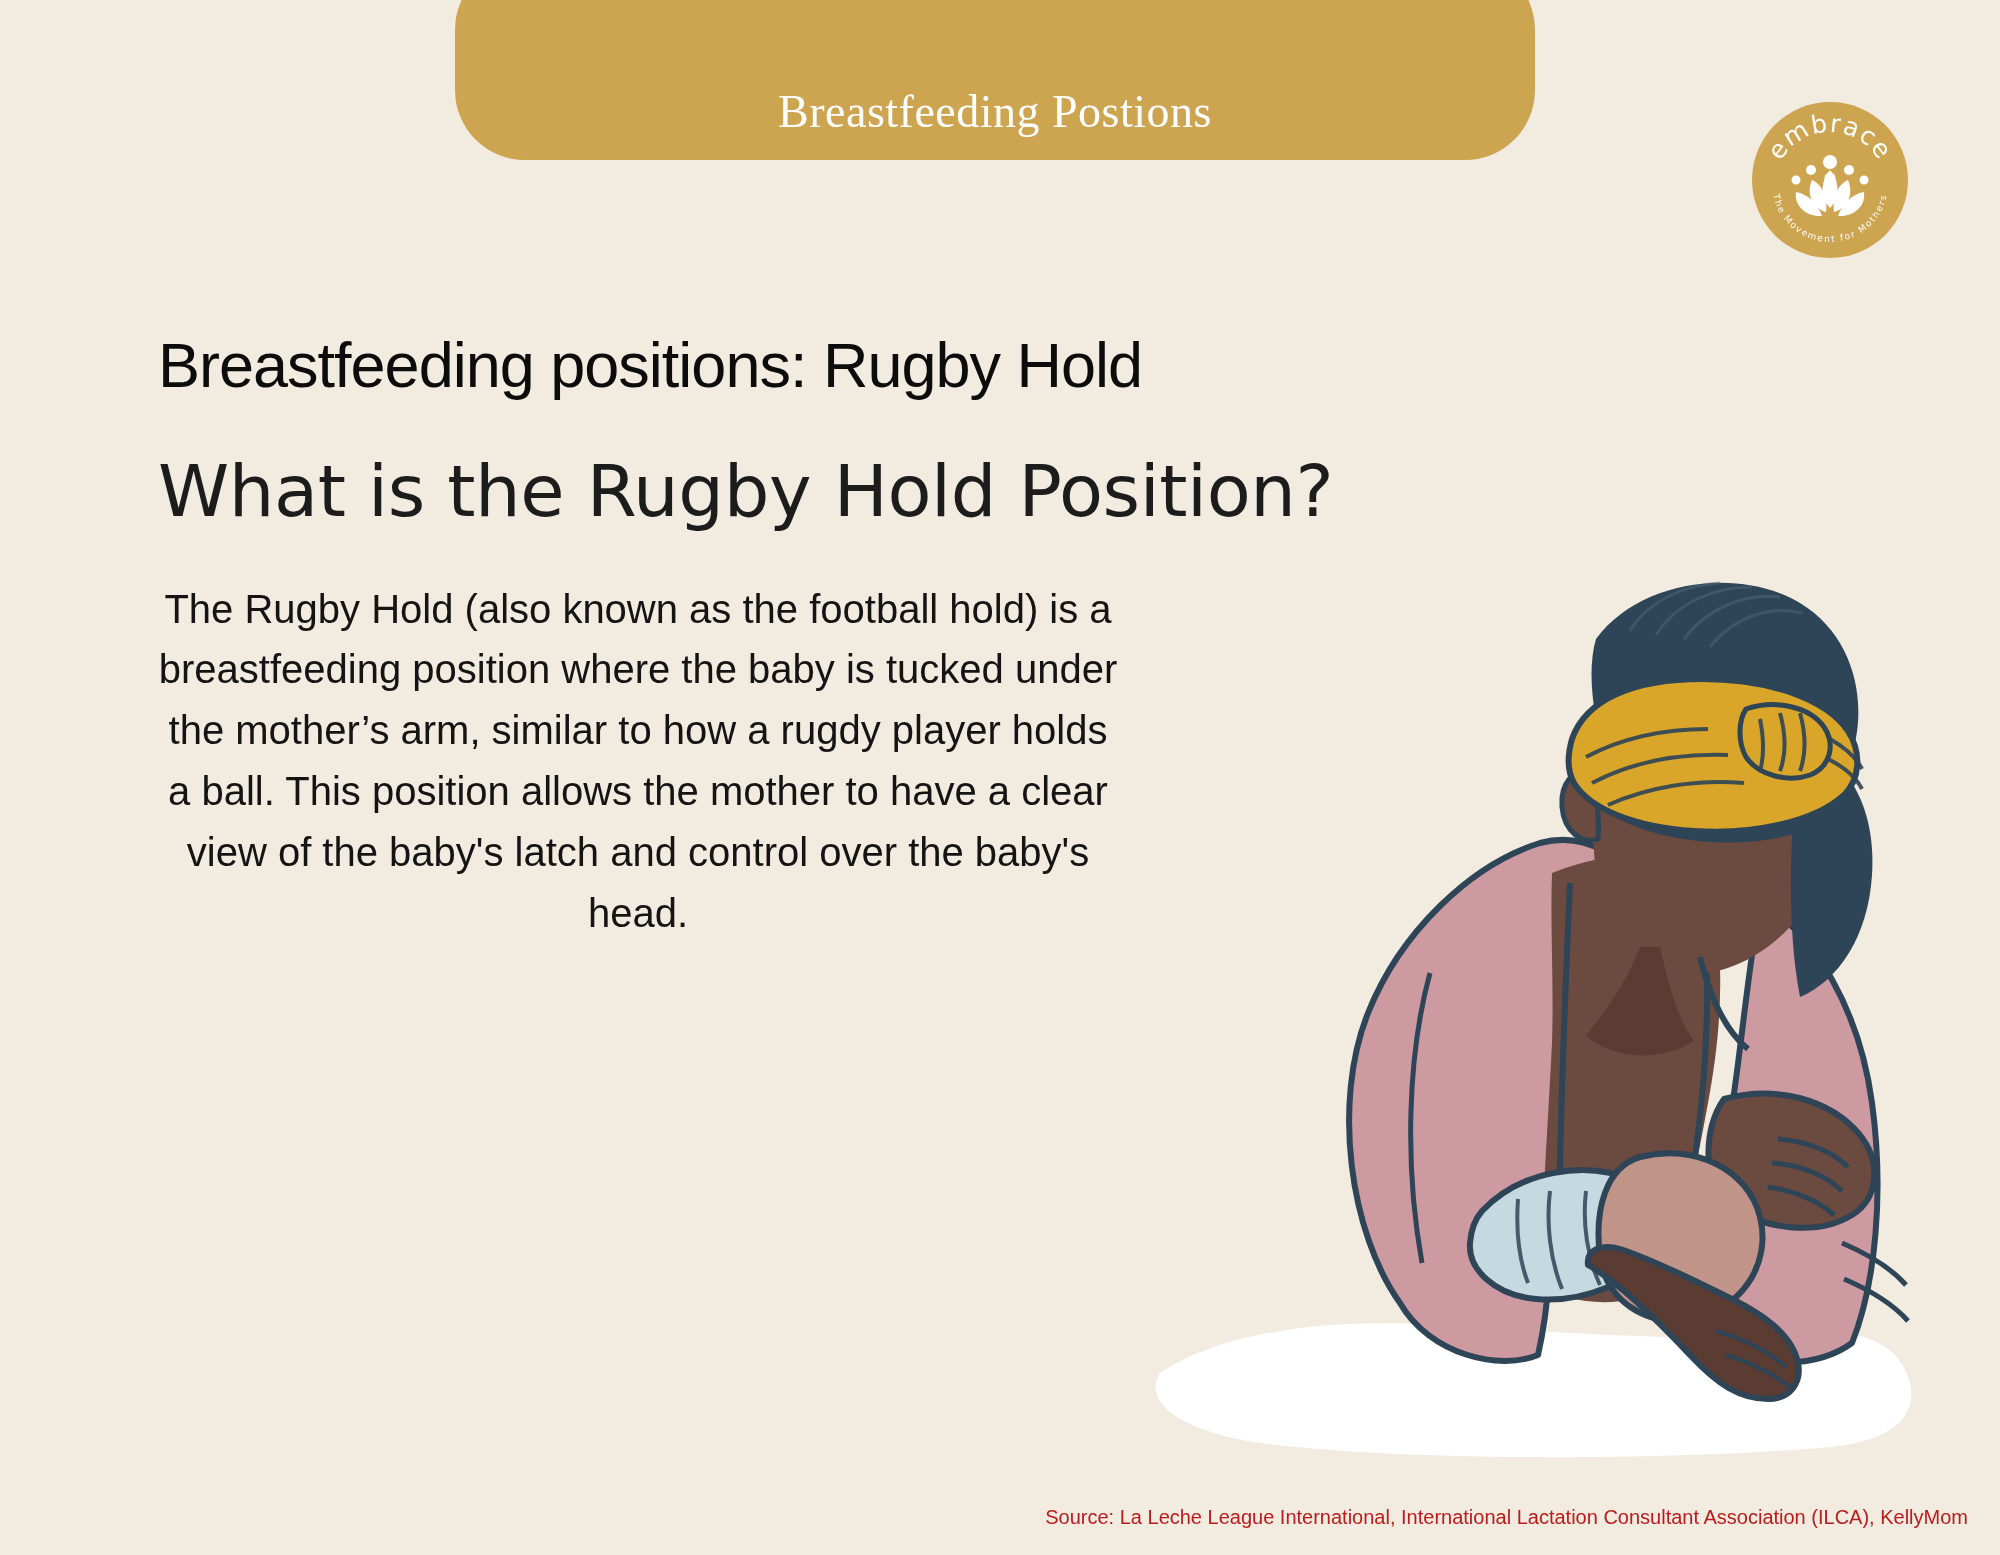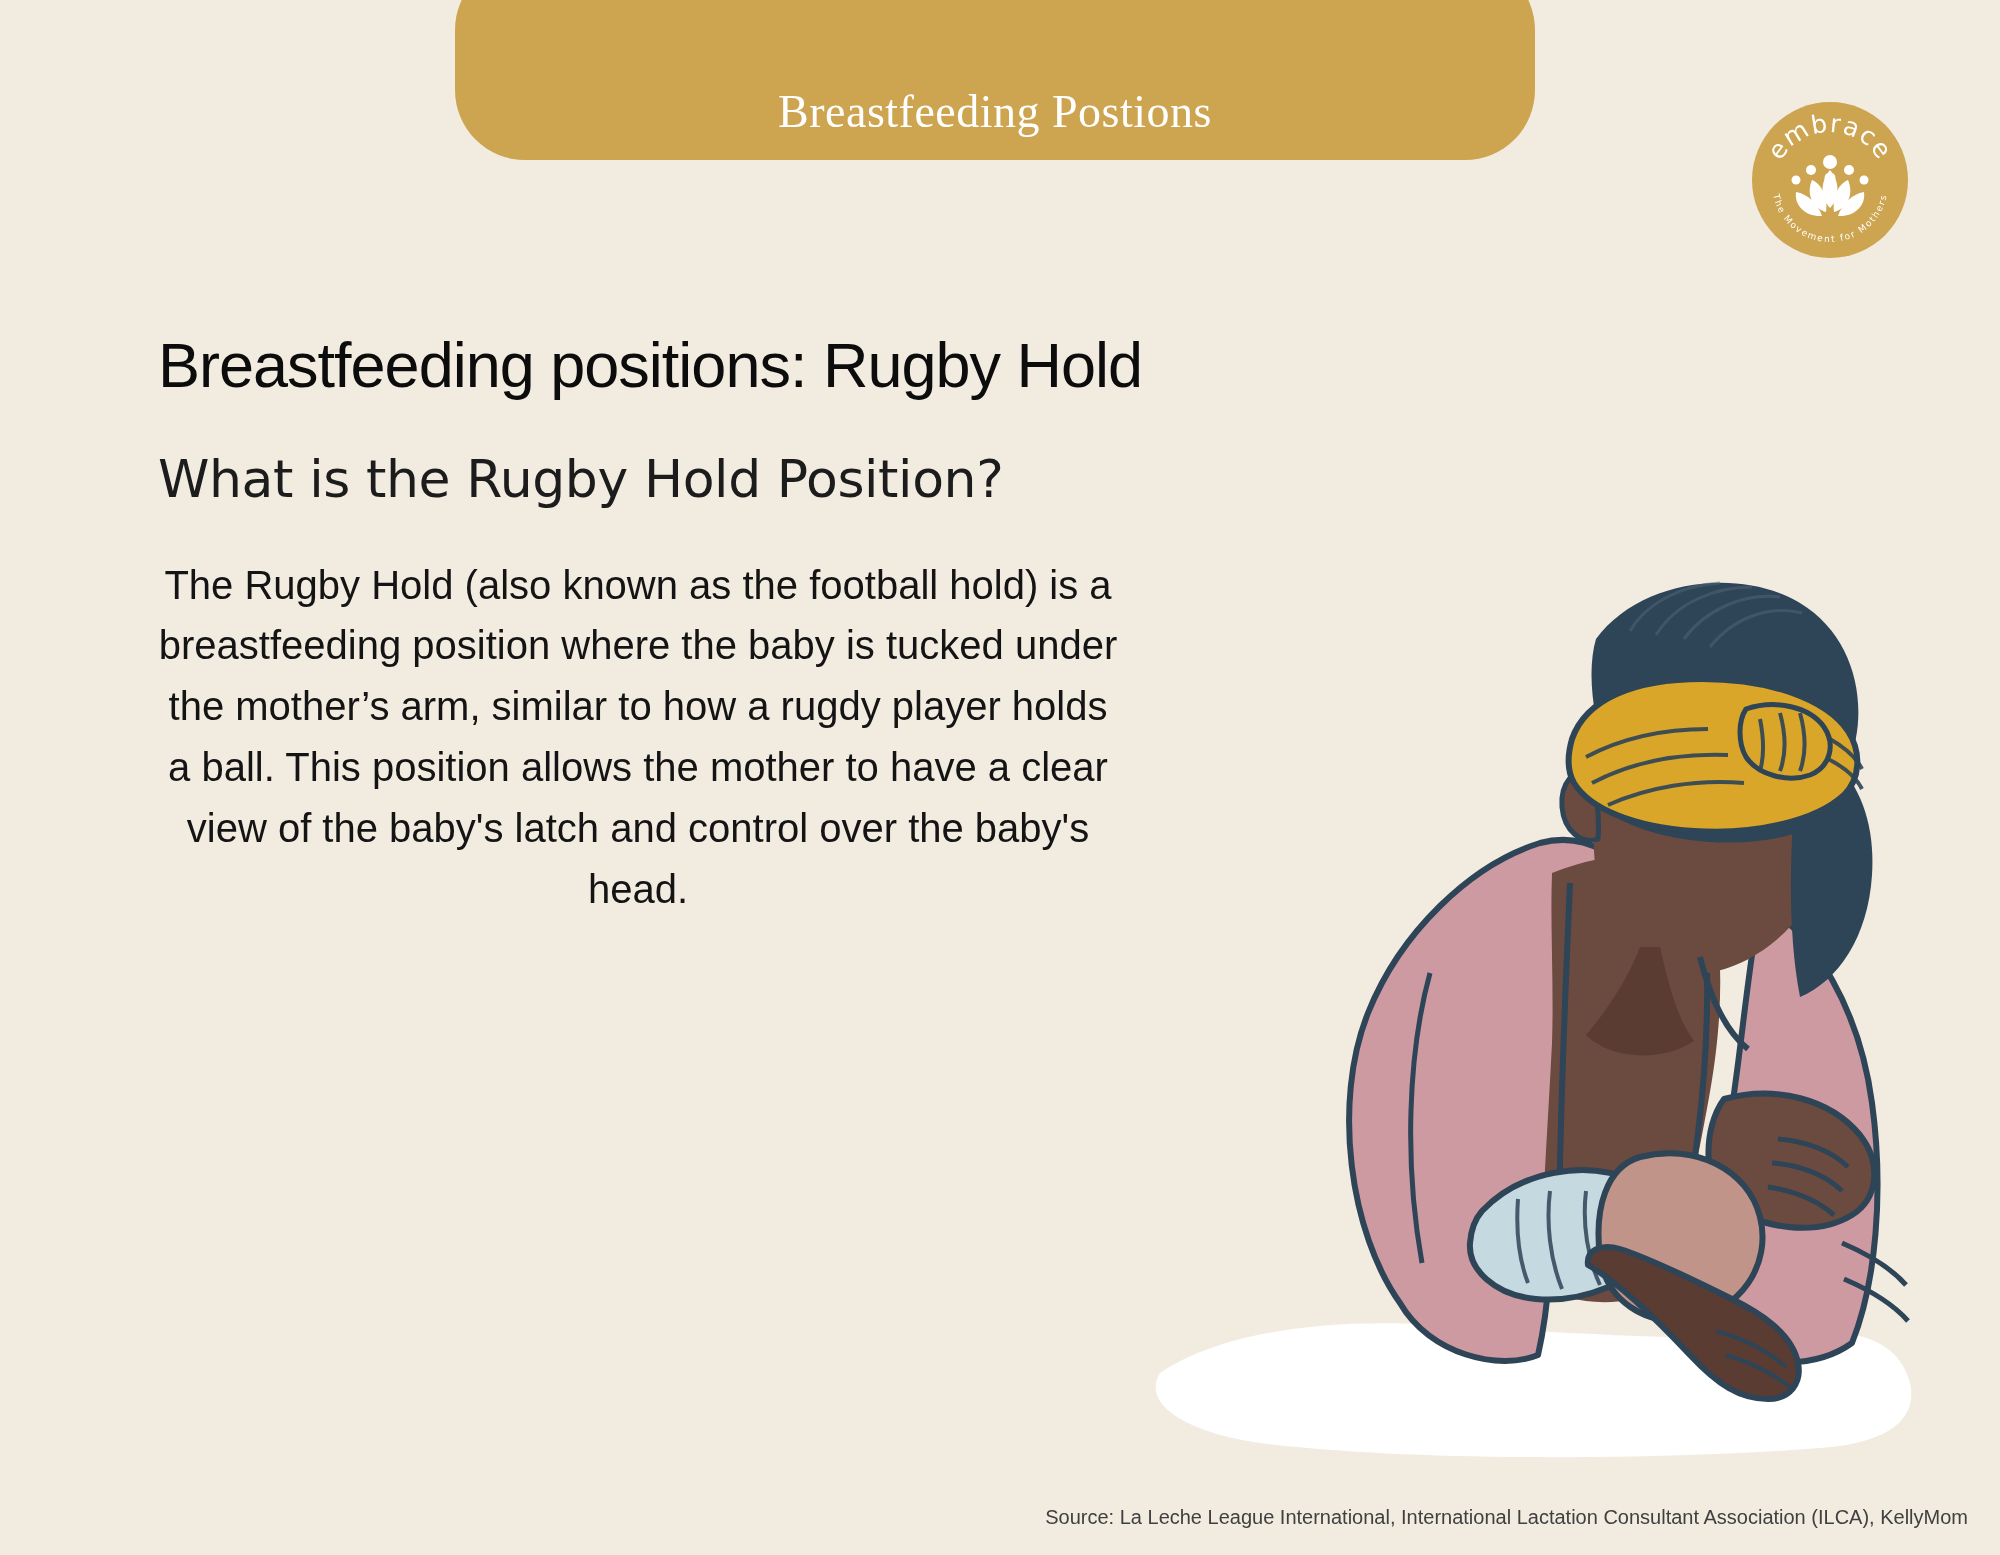--- a/index.html
+++ b/index.html
@@ -46,21 +46,21 @@
     font-size:63px;
     font-weight:normal;
     color:#0C0C0C;
     letter-spacing:-1px;
     line-height:1.12;
     white-space:nowrap;
   }
 
   #subheading {
     margin-top:48px;
-    font-size:52px;
+    font-size:72px;
     font-weight:400;
     color:#1C1C1C;
     font-family:"DejaVu Sans", sans-serif;
     letter-spacing:-0.4px;
     white-space:nowrap;
   }
 
   .body-para {
     margin-top:46px;
     font-size:40px;
@@ -69,21 +69,21 @@
     width:960px;
     text-align:center;
   }
   #para-2 { margin-top:52px; }
 
   
   #source {
     position:absolute;
     right:32px; bottom:26px;
     font-size:20px;
-    color:#404040;
+    color:#b91c1c;
     white-space:nowrap;
     margin-left:42px;
   }
 
   
   #illustration {
     position:absolute;
     right:20px; bottom:52px;
     width:880px; height:960px;
     pointer-events:none;

